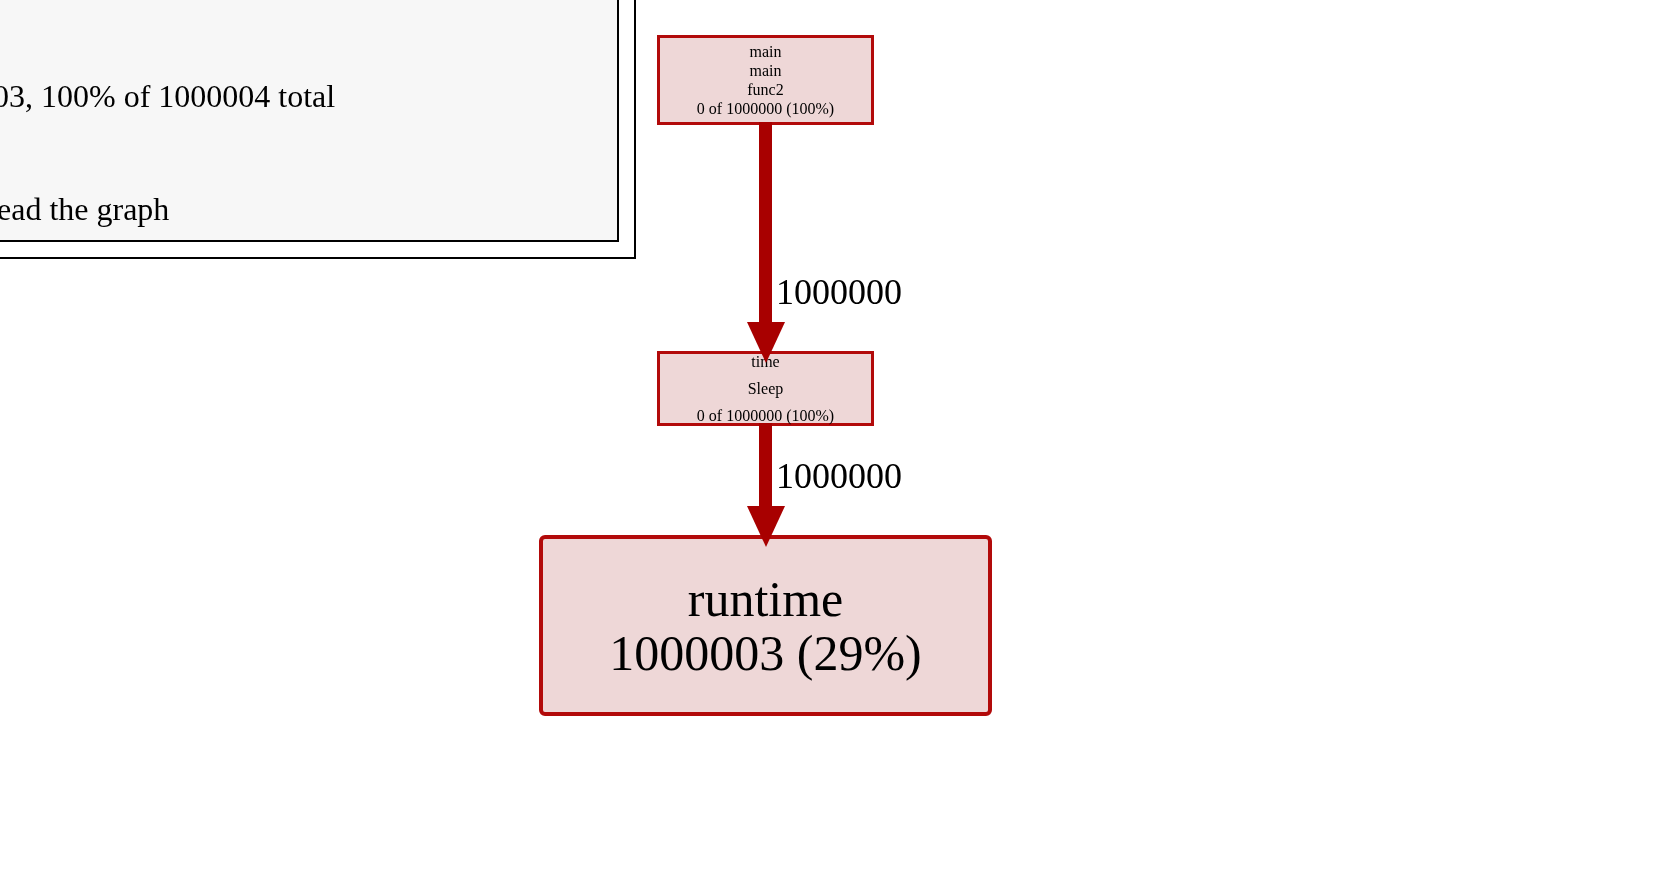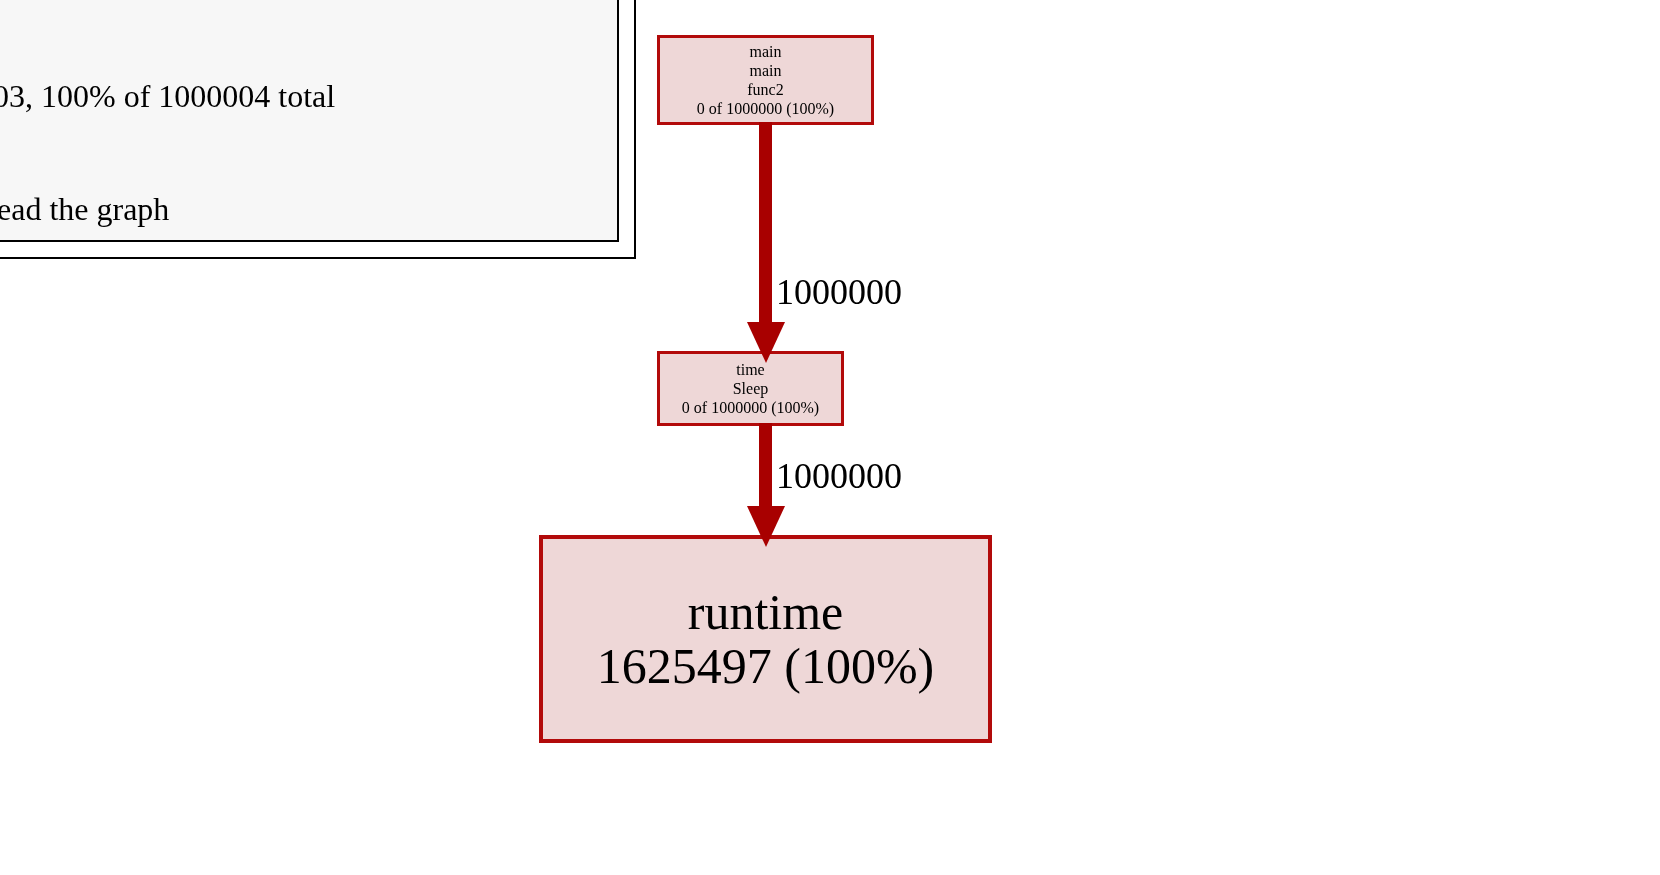--- a/index.html
+++ b/index.html
@@ -49,24 +49,25 @@
     display: flex;
     flex-direction: column;
     align-items: center;
     justify-content: center;
     text-align: center;
     cursor: pointer;
   }
   .node .nline { white-space: nowrap; color: var(--text, #000000); text-align: center; }
   .node-small .nline { font-size: 16px; line-height: 19px; }
   .node-1 { left: 657px; top: 35px;  width: 217px; height: 90px; }
-  .node-2 { left: 657px; top: 351px; width: 187px; height: 75px; }
+  .node-2 { left: 657px; top: 351px; width: 217px; height: 75px; gap: 8px; }
   .node-3 {
-    left: 539px; top: 535px; width: 453px; height: 208px;
+    left: 539px; top: 535px; width: 453px; height: 181px;
     border-width: 4px;
+    border-radius: 6px;
   }
   .node-3 .nline { font-size: 50px; line-height: 54px; }
 
   
   .edge-bar {
     position: absolute;
     width: 13px;
     background: var(--edge, #a80000);
     left: 759px;
   }
@@ -112,21 +113,21 @@
   </div>
 
   <div class="node node-small node-2">
     <div class="nline">time</div>
     <div class="nline">Sleep</div>
     <div class="nline">0 of 1000000 (100%)</div>
   </div>
 
   <div class="node node-3">
     <div class="nline">runtime</div>
-    <div class="nline">1625497 (100%)</div>
+    <div class="nline">1000003 (29%)</div>
   </div>
 
   <div class="edge-bar edge-bar-1"></div>
   <div class="edge-head edge-head-1"></div>
   <div class="edge-label edge-label-1">1000000</div>
 
   <div class="edge-bar edge-bar-2"></div>
   <div class="edge-head edge-head-2"></div>
   <div class="edge-label edge-label-2">1000000</div>
 

